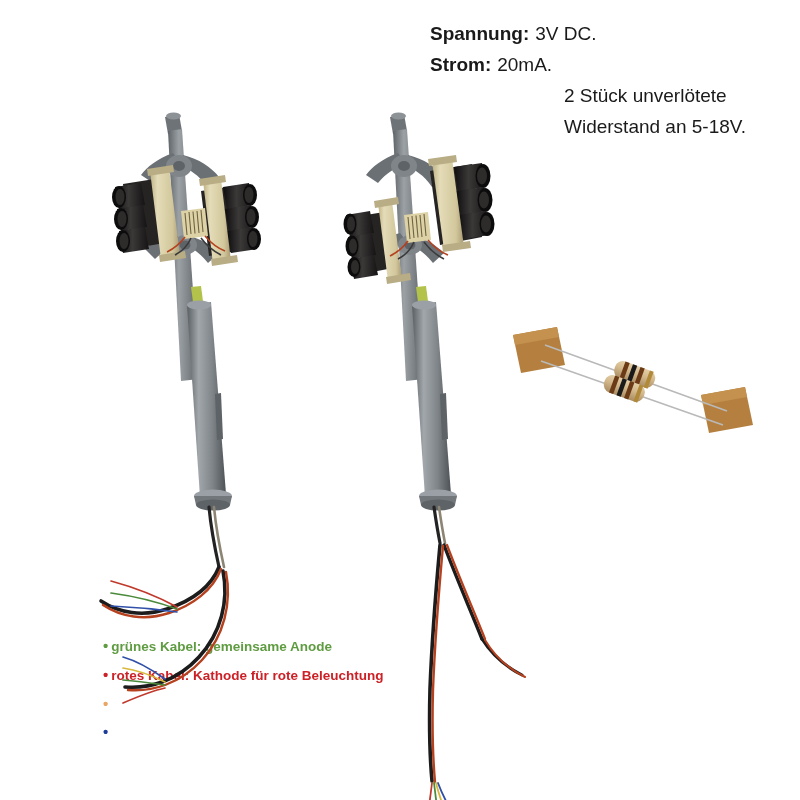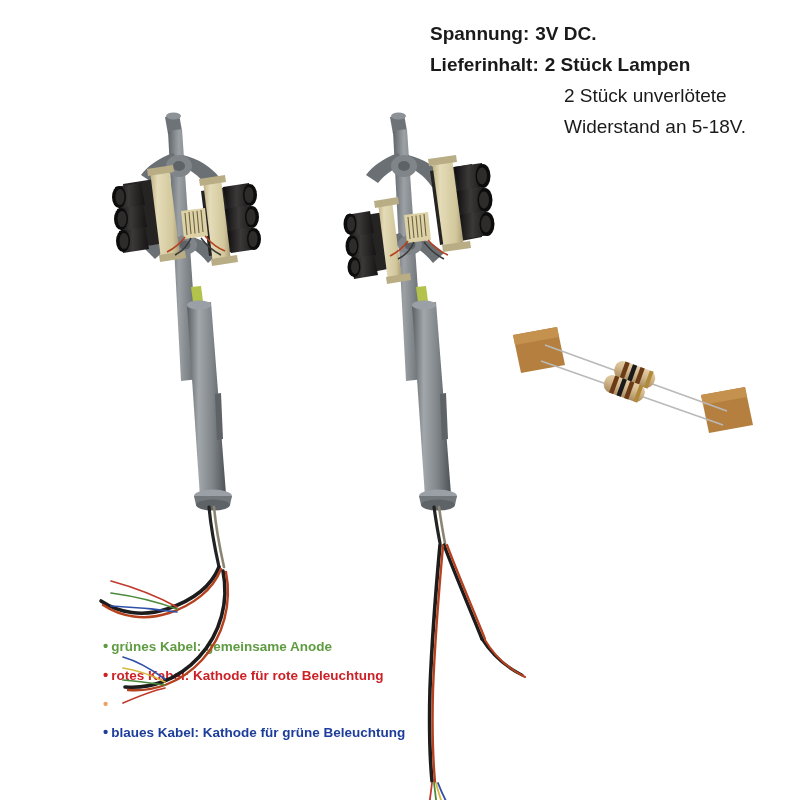--- a/index.html
+++ b/index.html
@@ -13,21 +13,21 @@
   }
   #stage{position:absolute;left:0;top:4px;width:704px;height:800px;}
 
   
   .spec-block{
     position:absolute;left:430px;top:20px;width:365px;
     font-size:19px;color:#1a1a1a;line-height:1.0;
   }
   .spec-row{display:flex;align-items:baseline;margin-bottom:12px;white-space:nowrap;}
   .spec-key{font-weight:bold;margin-right:6px;}
-  .spec-val{font-weight:bold;text-align:center;}
+  .spec-val{font-weight:normal;text-align:center;}
   .spec-cont{margin-left:134px;margin-bottom:12px;white-space:nowrap;}
 
   
   .legend{position:absolute;left:103px;top:634px;width:360px;}
   .legend-row{display:flex;align-items:baseline;font-size:13.5px;font-weight:bold;margin-bottom:13px;white-space:nowrap;}
   .legend-dot{font-size:15px;line-height:1;margin-right:3px;}
   .lg-green{color:#5f9c41;}
   .lg-red{color:#cc2127;}
   .lg-yellow{color:#eaa463;}
   .lg-blue{color:#1d3d9b;}
@@ -47,25 +47,25 @@
 
 <div id="stage">
 
   <div class="spec-block">
 
     <div class="spec-row">
       <span class="spec-key">Spannung:</span>
       <span class="spec-val">3V DC.</span>
     </div>
 
-
     <div class="spec-row">
-      <span class="spec-key">Lieferinhalt:</span>
-      <span class="spec-val">2 Stück Lampen</span>
-    </div>
+      <span class="spec-key">Strom:</span>
+      <span class="spec-val">20mA.</span>
+    </div>
+
 
     <div class="spec-cont">2 Stück unverlötete</div>
     <div class="spec-cont">Widerstand an 5-18V.</div>
   </div>
 
   <div class="legend">
 
     <div class="legend-row lg-green">
       <span class="legend-dot">•</span>
       <span>grünes Kabel: gemeinsame Anode</span>
@@ -75,21 +75,20 @@
       <span class="legend-dot">•</span>
       <span>rotes Kabel: Kathode für rote Beleuchtung</span>
     </div>
 
     <div class="legend-row lg-yellow">
       <span class="legend-dot">•</span>
     </div>
 
     <div class="legend-row lg-blue">
       <span class="legend-dot">•</span>
-      <span>blaues Kabel: Kathode für grüne Beleuchtung</span>
     </div>
   </div>
 
   <div class="signal" id="signal-left">
     <svg width="240" height="560" viewBox="0 0 240 560">
       <defs>
         <linearGradient id="mastGradL" x1="0" y1="0" x2="1" y2="0">
           <stop offset="0%" stop-color="#5f6469"></stop>
           <stop offset="35%" stop-color="#9ca1a6"></stop>
           <stop offset="70%" stop-color="#7b8085"></stop>

